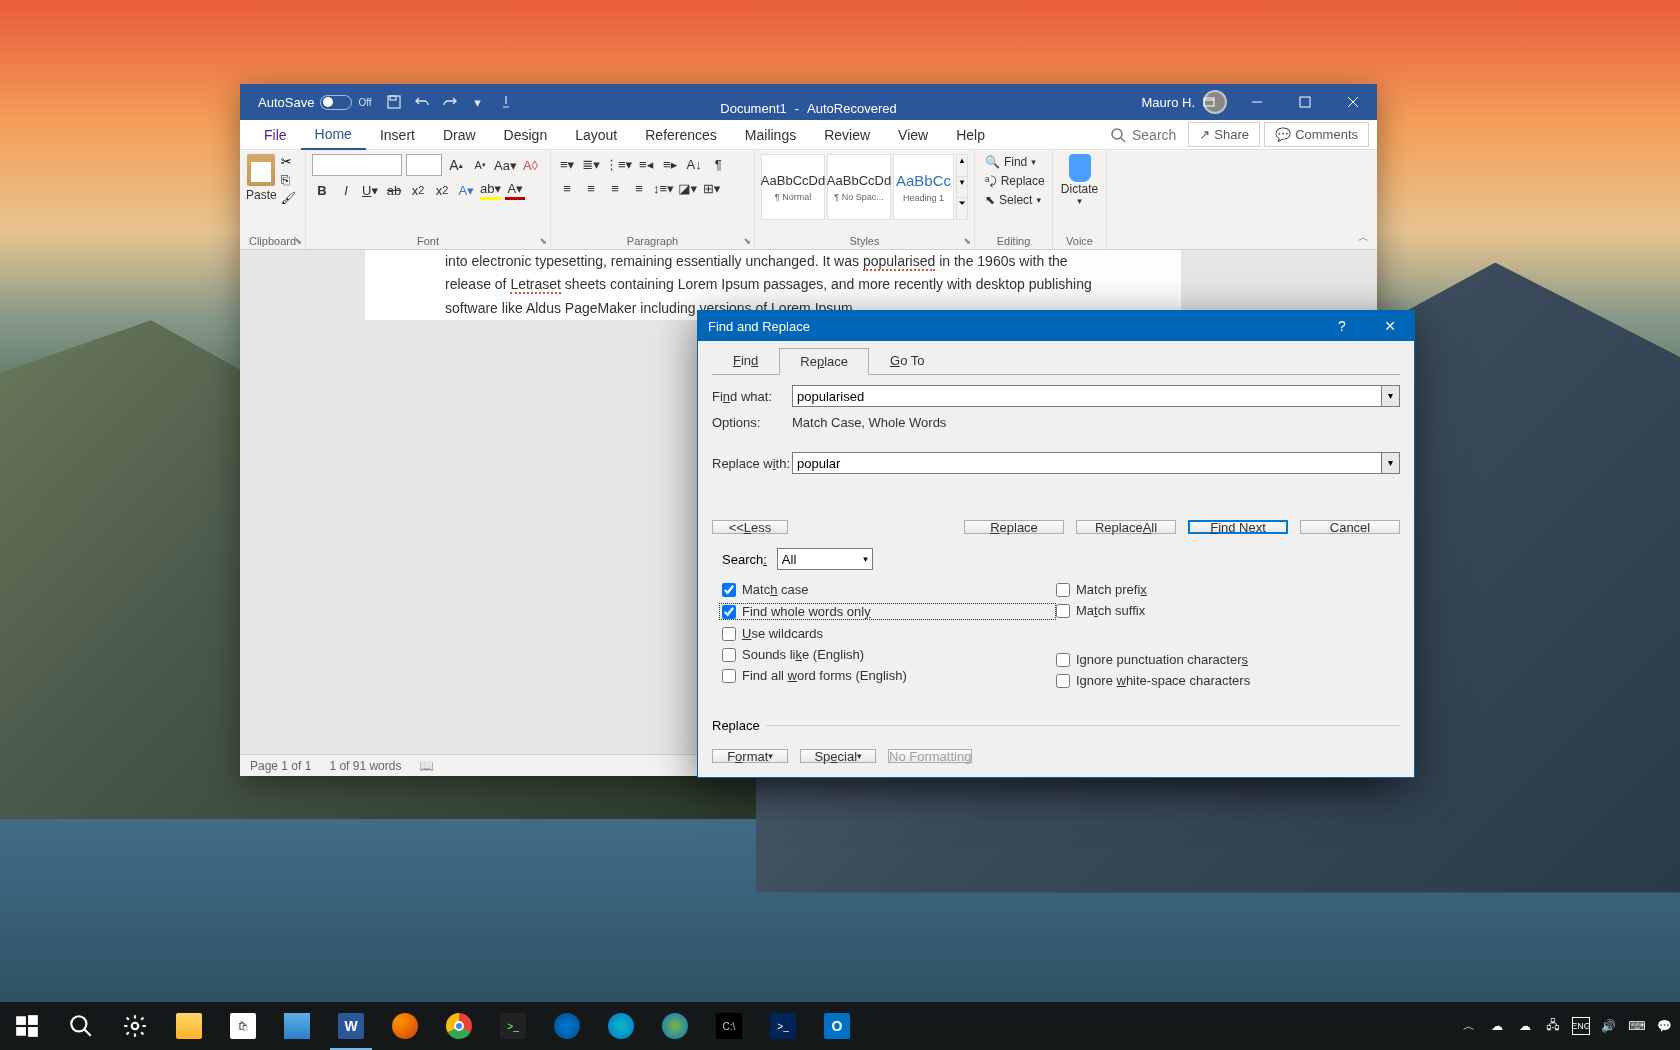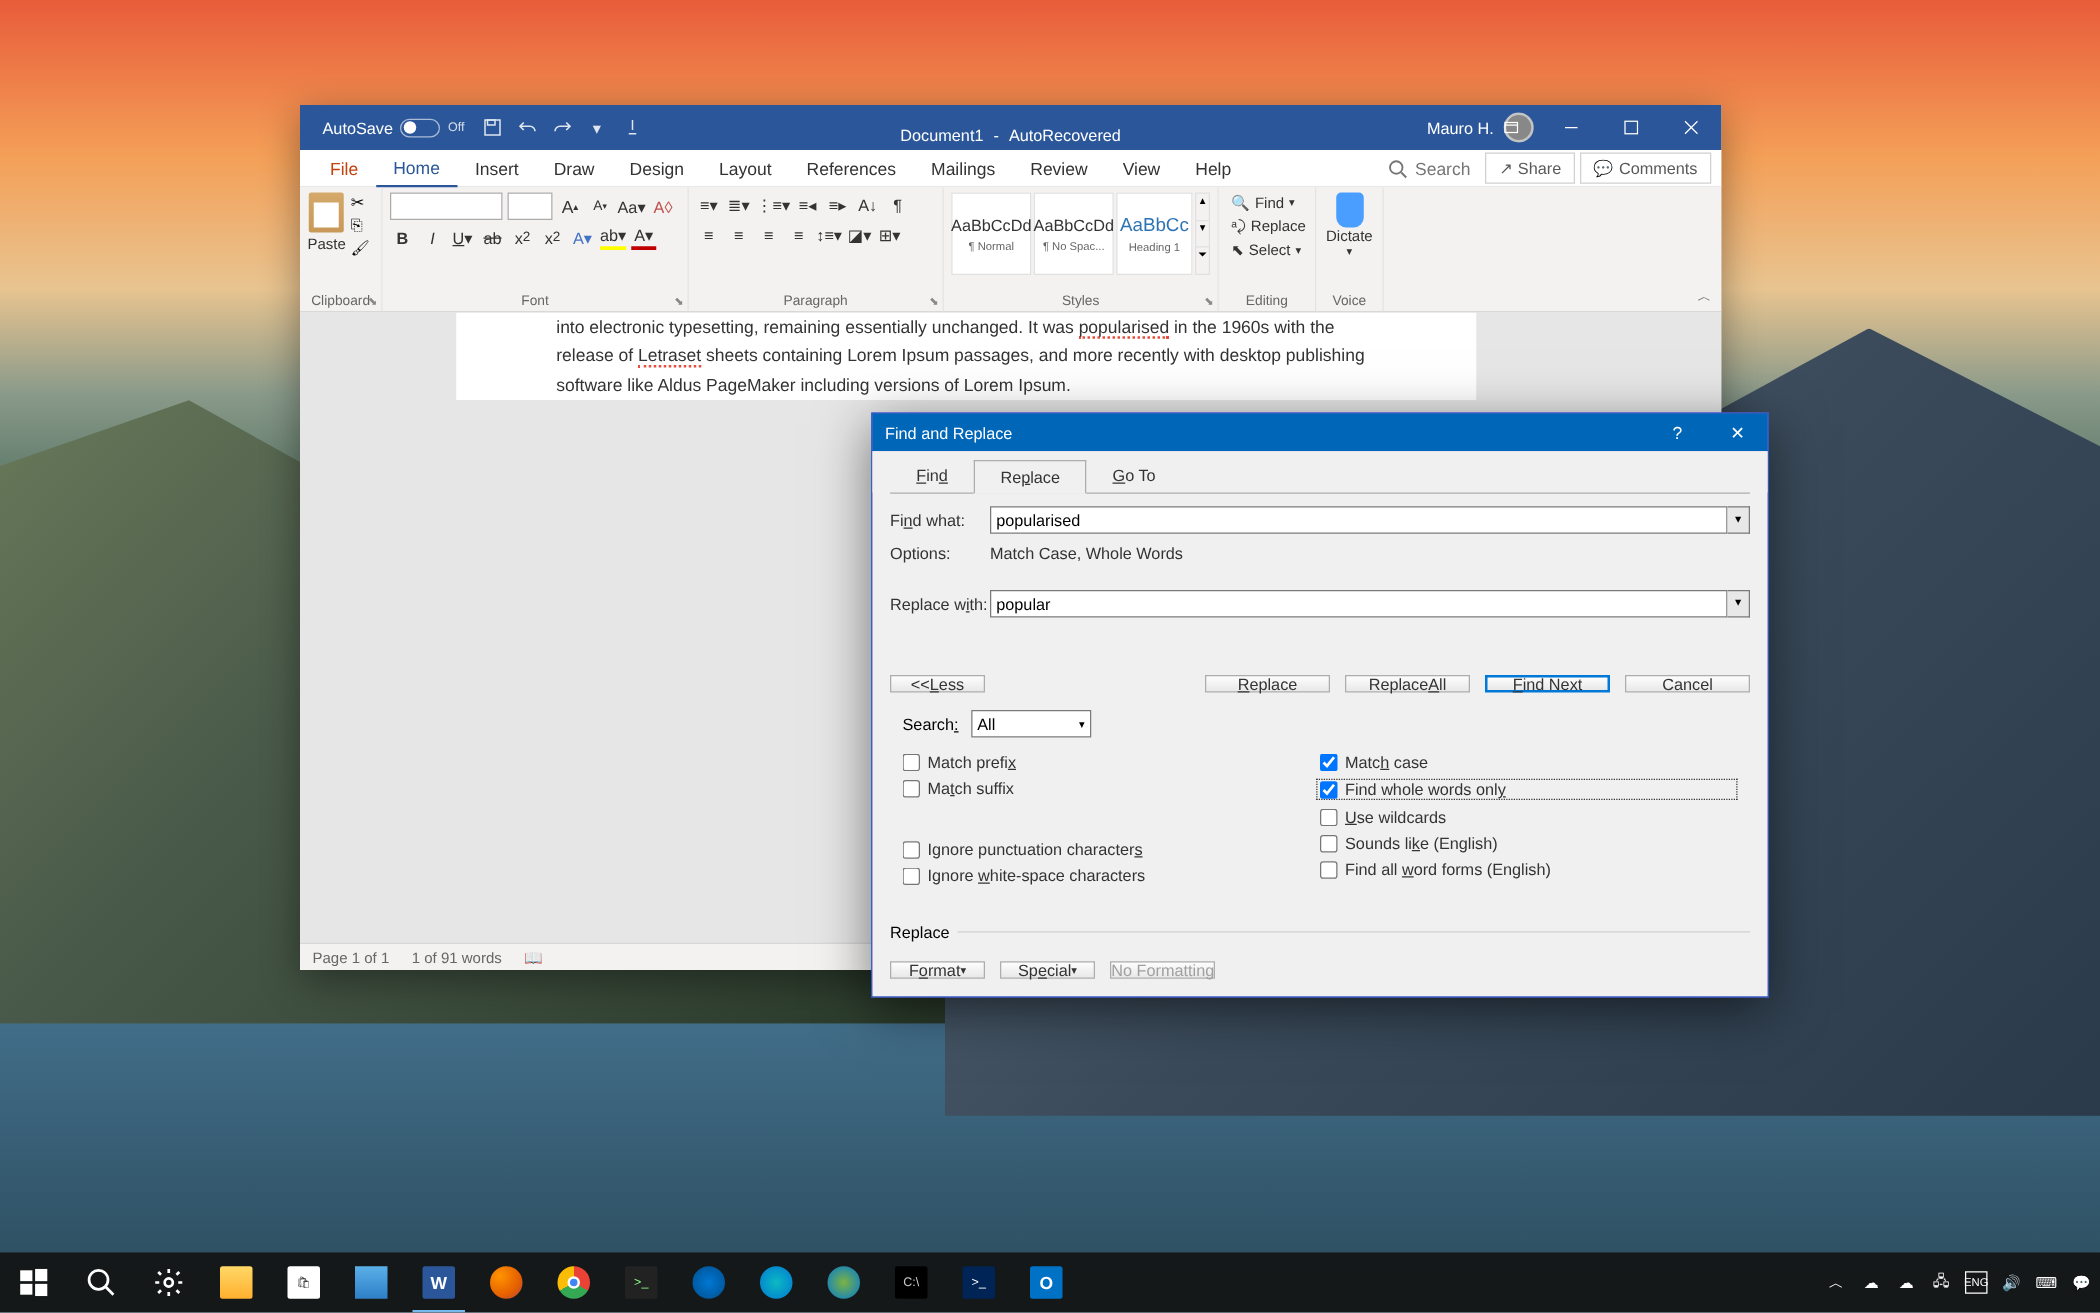--- a/index.html
+++ b/index.html
@@ -19,21 +19,21 @@
 .doc-title { position: absolute; left: 50%; transform: translateX(-50%); display: flex; gap: 8px; margin-top: 12px; }
 .user-area { position: absolute; right: 150px; display: flex; align-items: center; gap: 8px; }
 .avatar { width: 24px; height: 24px; border-radius: 50%; background: #888; border: 2px solid rgba(255,255,255,0.5); }
 .window-controls { position: absolute; right: 0; display: flex; }
 .wc-btn { width: 48px; height: 36px; display: flex; align-items: center; justify-content: center; color: #fff; }
 .wc-btn svg { width: 12px; height: 12px; }
 
 .ribbon-tabs { height: 30px; background: #fff; display: flex; align-items: center; border-bottom: 1px solid #e1e1e1; padding-left: 10px; }
 .rtab { padding: 0 14px; height: 30px; display: flex; align-items: center; font-size: 14px; color: #333; cursor: pointer; }
 .rtab.active { color: #2b579a; border-bottom: 2px solid #2b579a; }
-.rtab.file { color: #c2410c; }
+.rtab.file { color: #4c1d95; }
 .ribbon-right { margin-left: auto; display: flex; align-items: center; gap: 4px; padding-right: 8px; }
 .search-box { display: flex; align-items: center; gap: 6px; color: #767676; font-size: 14px; padding: 0 8px; }
 .share-btn, .comments-btn { border: 1px solid #d0d0d0; padding: 4px 10px; font-size: 13px; color: #595959; display: flex; align-items: center; gap: 4px; }
 
 .ribbon { height: 100px; background: #f3f2f1; border-bottom: 1px solid #d0d0d0; display: flex; position: relative; }
 .ribbon-group { border-right: 1px solid #e3e3e3; padding: 4px 6px; display: flex; flex-direction: column; position: relative; }
 .ribbon-group-label { position: absolute; bottom: 2px; left: 0; right: 0; text-align: center; font-size: 11px; color: #666; }
 .ribbon-group-dlg { position: absolute; bottom: 3px; right: 3px; font-size: 9px; color: #888; }
 .clipboard-group { width: 66px; }
 .font-group { width: 245px; }
@@ -60,21 +60,21 @@
 .collapse-ribbon { position: absolute; right: 8px; bottom: 4px; font-size: 11px; color: #666; }
 
 .document-area { position: absolute; top: 166px; left: 0; right: 0; bottom: 22px; background: #e6e6e6; overflow: hidden; }
 .page { position: absolute; left: 125px; top: 0; width: 816px; background: #fff; padding: 0 80px; }
 .doc-text { font-size: 14px; color: #333; line-height: 1.6; font-family: Calibri, sans-serif; }
 .squiggle { border-bottom: 2px dotted #e74c3c; }
 
 .status-bar { position: absolute; bottom: 0; left: 0; right: 0; height: 22px; background: #f3f2f1; border-top: 1px solid #d0d0d0; display: flex; align-items: center; font-size: 12px; color: #666; padding: 0 10px; gap: 18px; }
 
 
-.dialog { position: absolute; left: 697px; top: 330px; width: 718px; background: #d946ef; z-index: 10; box-shadow: 0 10px 40px rgba(0,0,0,0.5); border: 1px solid #0067b8; }
+.dialog { position: absolute; left: 697px; top: 310px; width: 718px; background: #fca5a5; z-index: 10; box-shadow: 0 10px 40px rgba(0,0,0,0.5); border: 1px solid #0067b8; }
 .dialog-title { height: 30px; background: #0067b8; color: #fff; display: flex; align-items: center; padding-left: 10px; font-size: 13px; }
 .dialog-title-btns { margin-left: auto; display: flex; }
 .dt-btn { width: 48px; height: 30px; display: flex; align-items: center; justify-content: center; color: #fff; font-size: 14px; }
 .dialog-body { background: #f0f0f0; padding: 0; }
 .dialog-tabs { display: flex; padding: 6px 14px 0; background: #f0f0f0; }
 .dtab { padding: 5px 20px; font-size: 13px; border: 1px solid transparent; color: #333; }
 .dtab.active { background: #f0f0f0; border: 1px solid #adadad; border-bottom-color: #f0f0f0; position: relative; top: 1px; }
 .dtab-border { height: 1px; background: #adadad; margin: 0 14px; }
 .form-area { padding: 10px 14px 14px; }
 .form-row { display: flex; align-items: center; margin-bottom: 8px; }
@@ -418,57 +418,57 @@
       <div class="dropdown-row">
         <span style="font-size:13px;">Search<span style="text-decoration:underline;">:</span></span>
         <div class="dropdown">
           <span>All</span>
           <span style="font-size:9px;">▾</span>
         </div>
       </div>
       <div class="checks">
         <div class="check-col">
           <label class="check">
-              <input type="checkbox" style="">
-              <span>Match prefi<span style="text-decoration:underline;">x</span></span>
-            </label>
-          <label class="check">
-              <input type="checkbox" style="">
-              <span>Ma<span style="text-decoration:underline;">t</span>ch suffix</span>
-            </label>
-          <div style="height:22px;"></div>
-          <label class="check">
-              <input type="checkbox" style="">
-              <span>Ignore punctuation character<span style="text-decoration:underline;">s</span></span>
-            </label>
-          <label class="check">
-              <input type="checkbox" style="">
-              <span>Ignore <span style="text-decoration:underline;">w</span>hite-space characters</span>
-            </label>
-        </div>
-        <div class="check-col">
-          <label class="check">
               <input type="checkbox" checked="" style="">
               <span>Matc<span style="text-decoration:underline;">h</span> case</span>
             </label>
           <label class="check focused">
               <input type="checkbox" checked="" style="">
               <span>Find whole words onl<span style="text-decoration:underline;">y</span></span>
             </label>
           <label class="check">
               <input type="checkbox" style="">
               <span><span style="text-decoration:underline;">U</span>se wildcards</span>
             </label>
           <label class="check">
               <input type="checkbox" style="">
               <span>Sounds li<span style="text-decoration:underline;">k</span>e (English)</span>
             </label>
           <label class="check">
               <input type="checkbox" style="">
               <span>Find all <span style="text-decoration:underline;">w</span>ord forms (English)</span>
+            </label>
+        </div>
+        <div class="check-col">
+          <label class="check">
+              <input type="checkbox" style="">
+              <span>Match prefi<span style="text-decoration:underline;">x</span></span>
+            </label>
+          <label class="check">
+              <input type="checkbox" style="">
+              <span>Ma<span style="text-decoration:underline;">t</span>ch suffix</span>
+            </label>
+          <div style="height:22px;"></div>
+          <label class="check">
+              <input type="checkbox" style="">
+              <span>Ignore punctuation character<span style="text-decoration:underline;">s</span></span>
+            </label>
+          <label class="check">
+              <input type="checkbox" style="">
+              <span>Ignore <span style="text-decoration:underline;">w</span>hite-space characters</span>
             </label>
         </div>
       </div>
     </div>
 
     <div style="display:flex;align-items:center;margin:16px 14px 0;">
       <span style="font-size:13px;">Replace</span>
       <div style="flex:1;height:1px;background:#d0d0d0;margin-left:6px;"></div>
     </div>
 

